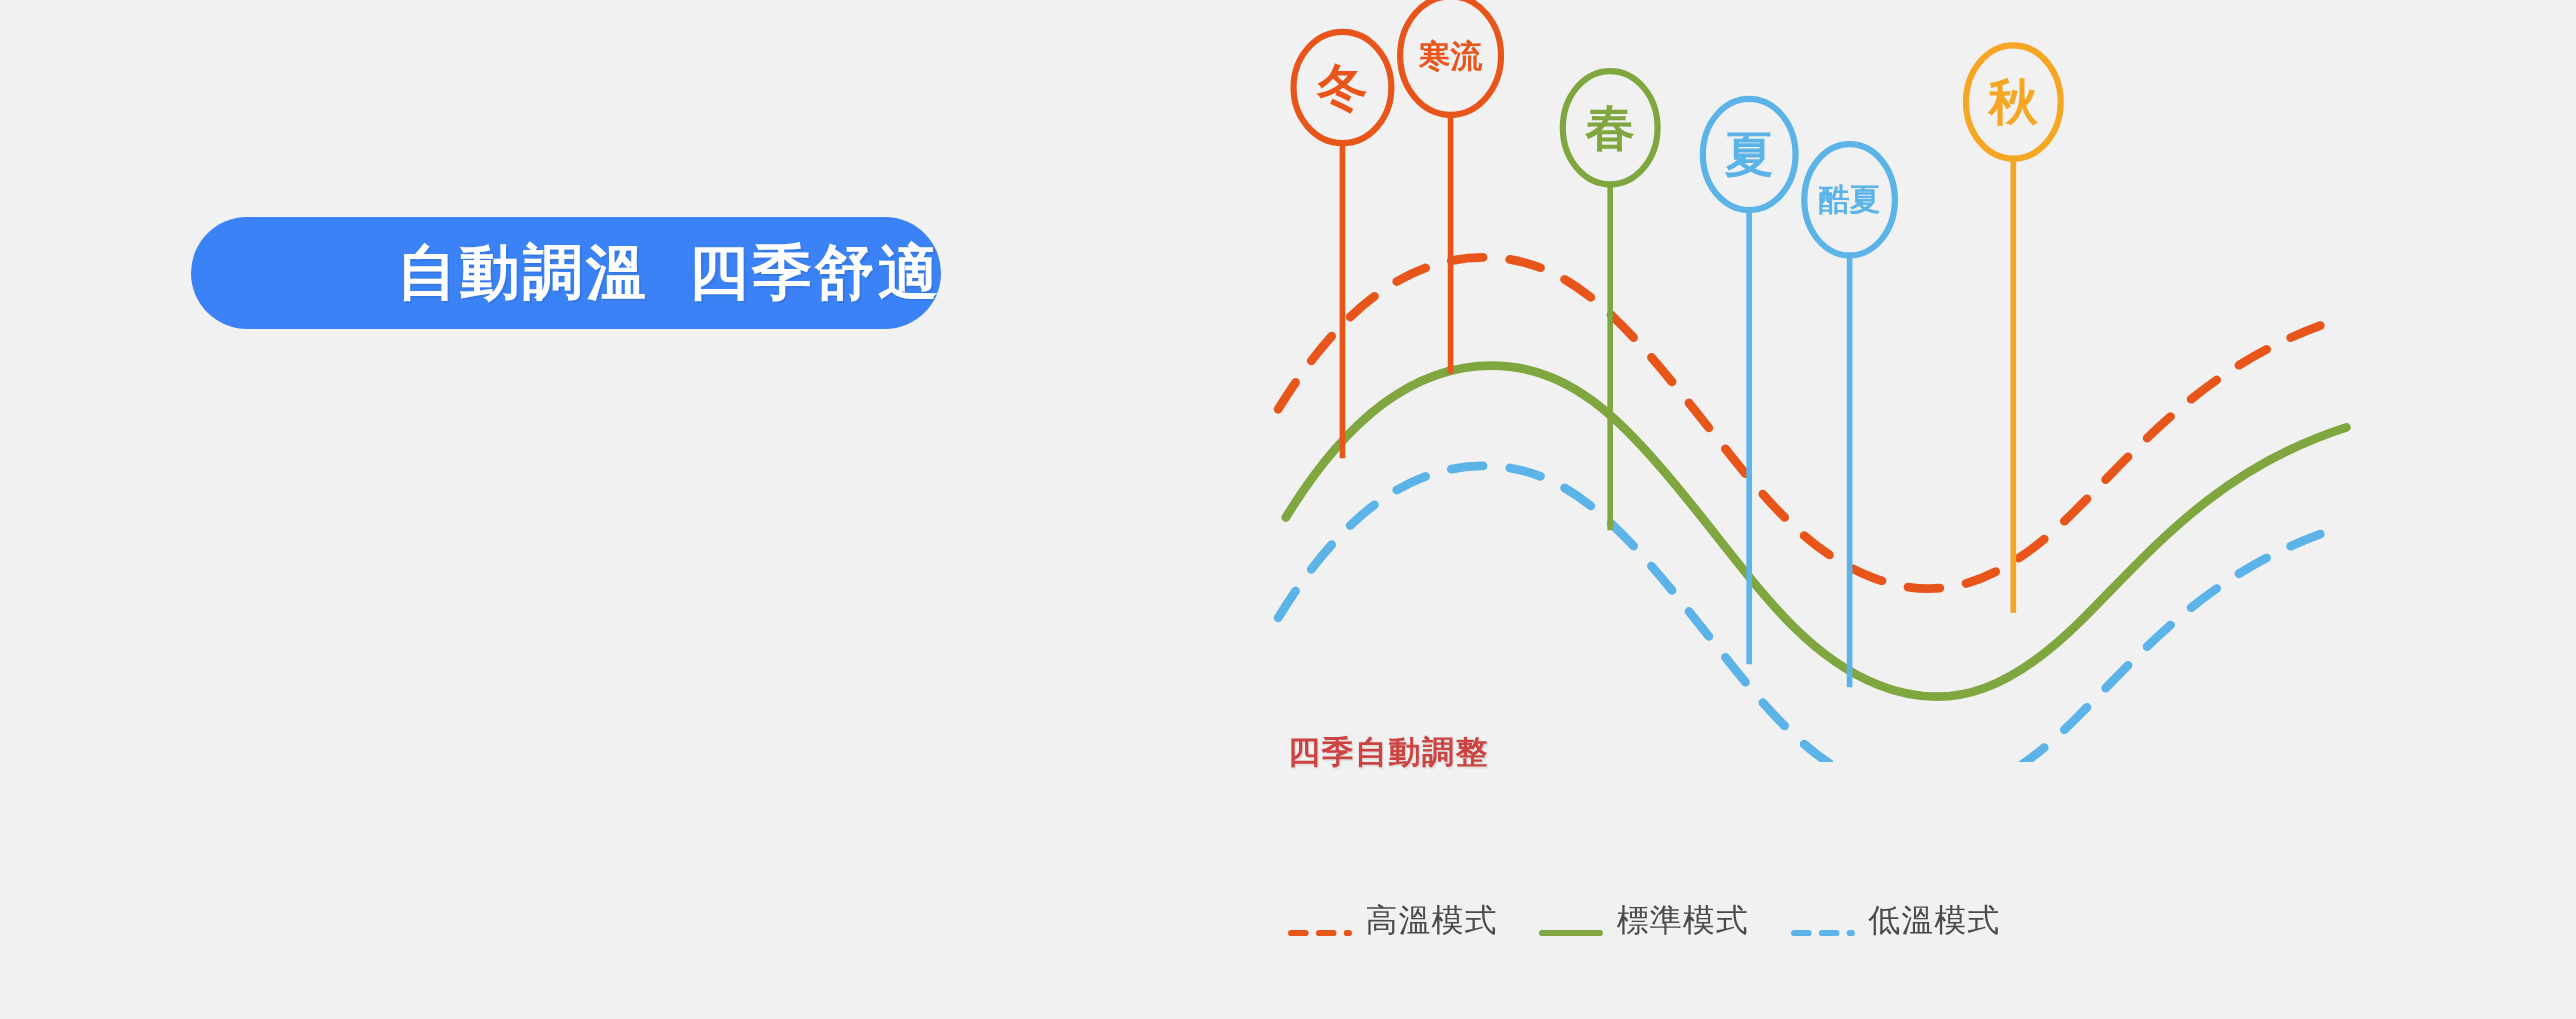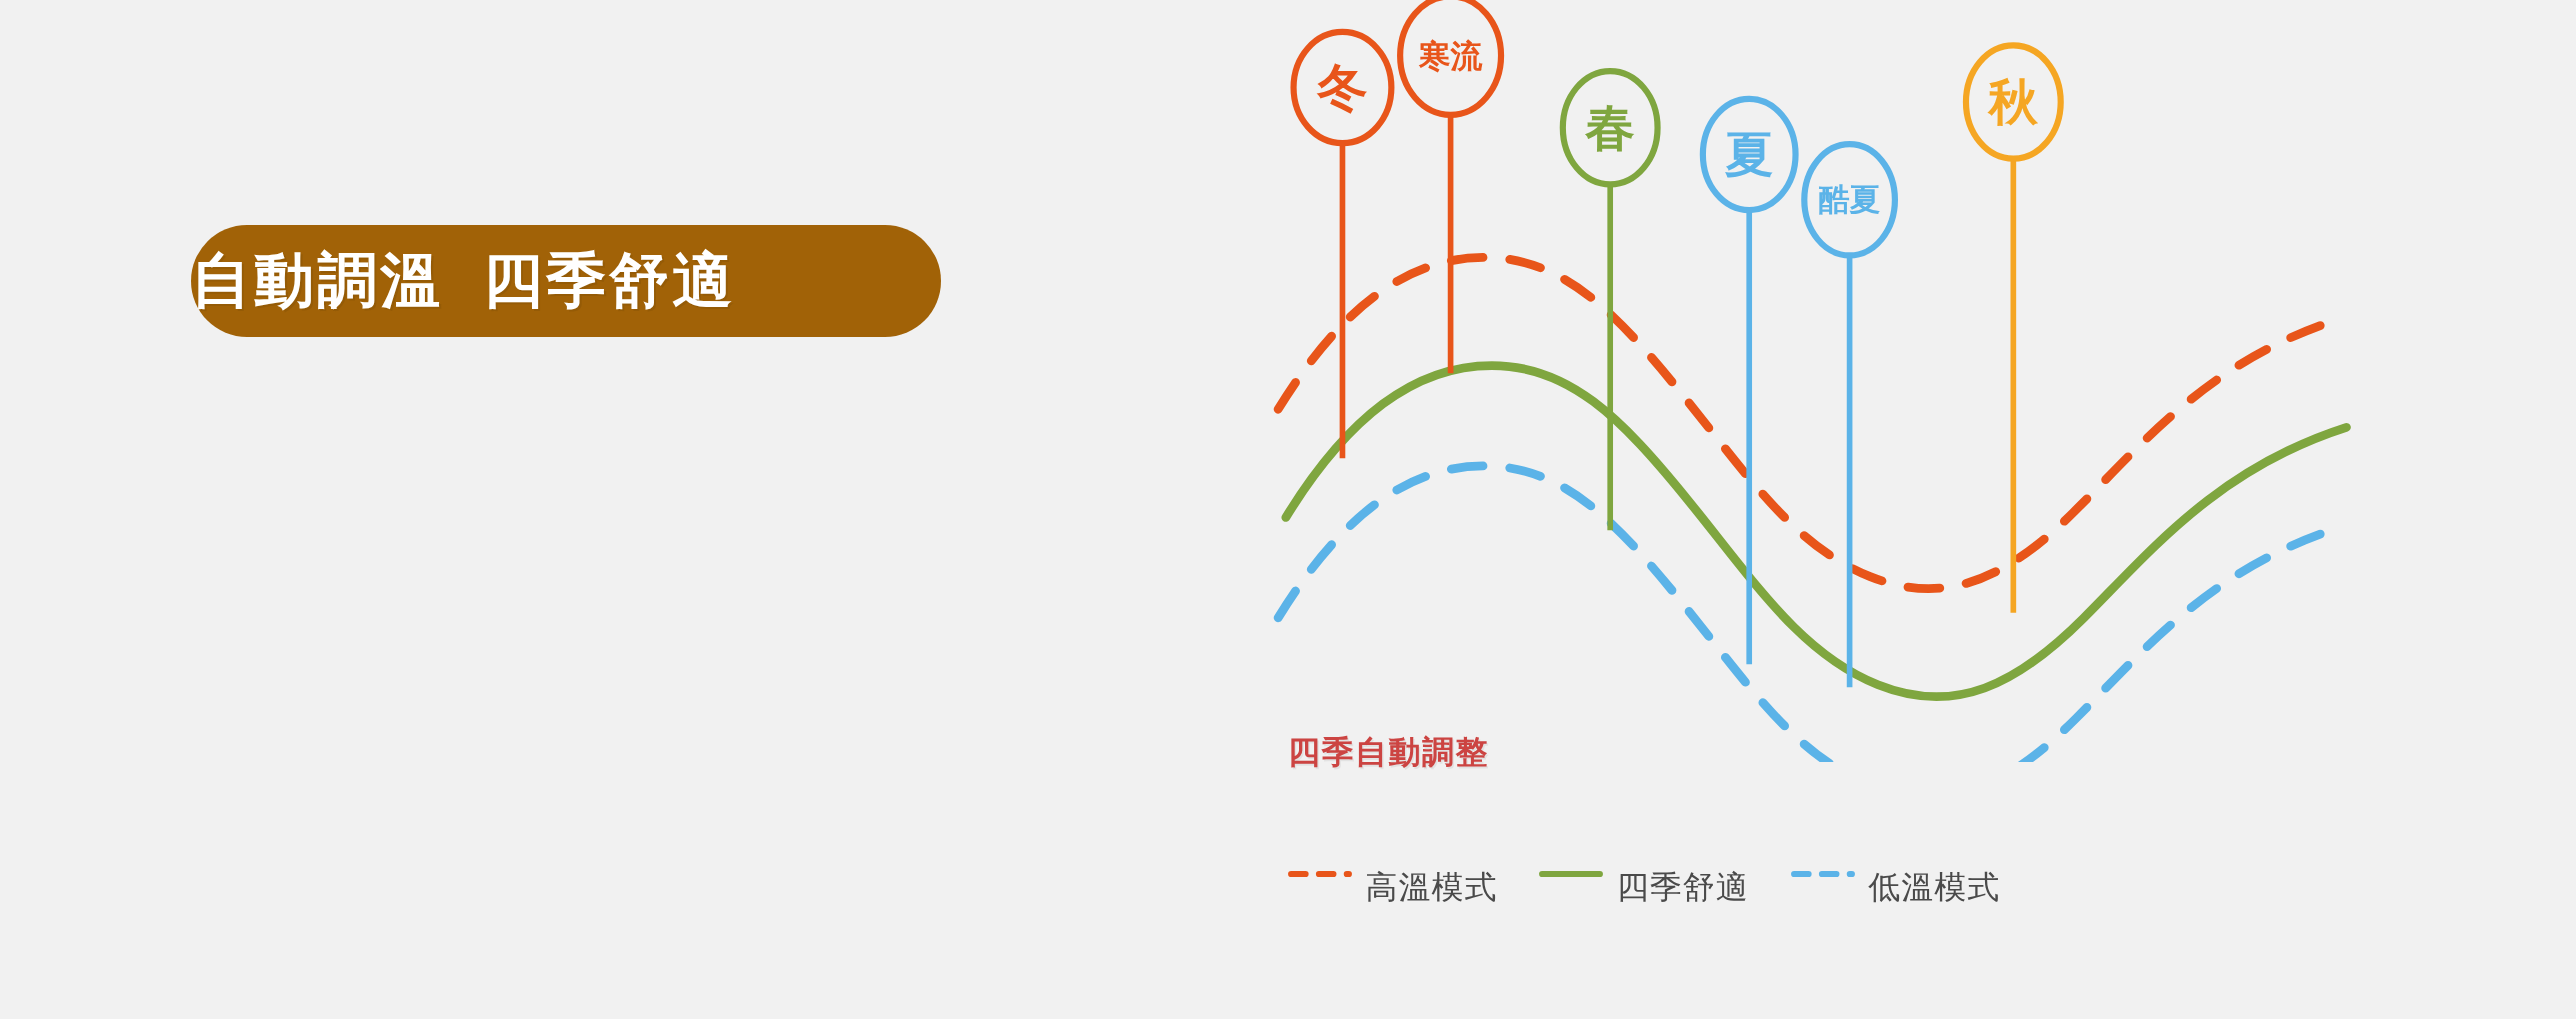--- a/index.html
+++ b/index.html
@@ -20,29 +20,29 @@
     position: absolute;
     left: 0;
     top: 0;
     width: 1185px;
     height: 1020px;
   }
 
   #title-badge {
     position: absolute;
     left: 191px;
-    top: 225px;
+    top: 217px;
     width: 750px;
     height: 112px;
-    background: #a16207;
+    background: #3b82f6;
     border-radius: 56px;
     box-sizing: border-box;
     display: flex;
     align-items: center;
-    justify-content: flex-start;
+    justify-content: flex-end;
   }
   #title-badge-text {
     color: #ffffff;
     font-size: 60px;
     font-weight: bold;
     letter-spacing: 3.1px;
     line-height: 1;
     text-shadow: 2.1px 2.1px 0 rgba(0,0,0,0.07);
     white-space: pre;
   }
@@ -91,22 +91,23 @@
 
   #chart-legend {
     position: absolute;
     left: 103px;
     top: 871px;
     display: flex;
     align-items: center;
   }
   .legend-item {
     display: flex;
-    align-items: flex-start;
+    align-items: flex-end;
     margin-right: 42px;
+    margin-top: 33px;
   }
   .legend-item:last-child { margin-right: 0; }
   .legend-swatch {
     width: 64px;
     height: 6.2px;
     margin-right: 13.4px;
     flex: 0 0 auto;
   }
   .legend-label {
     color: #4a4a4a;
@@ -197,21 +198,21 @@
       <svg class="legend-swatch" viewBox="0 0 124 12">
         <line x1="6" y1="6" x2="118" y2="6" stroke="#e8551a" stroke-width="12" stroke-linecap="round" stroke-dasharray="28 26"></line>
       </svg>
       <span class="legend-label">高溫模式</span>
     </div>
 
     <div class="legend-item">
       <svg class="legend-swatch" viewBox="0 0 124 12">
         <line x1="6" y1="6" x2="118" y2="6" stroke="#7fa63f" stroke-width="12" stroke-linecap="round"></line>
       </svg>
-      <span class="legend-label">四季舒適</span>
+      <span class="legend-label">標準模式</span>
     </div>
 
     <div class="legend-item">
       <svg class="legend-swatch" viewBox="0 0 124 12">
         <line x1="6" y1="6" x2="118" y2="6" stroke="#5bb3e8" stroke-width="12" stroke-linecap="round" stroke-dasharray="28 26"></line>
       </svg>
       <span class="legend-label">低溫模式</span>
     </div>
 
   </div>

